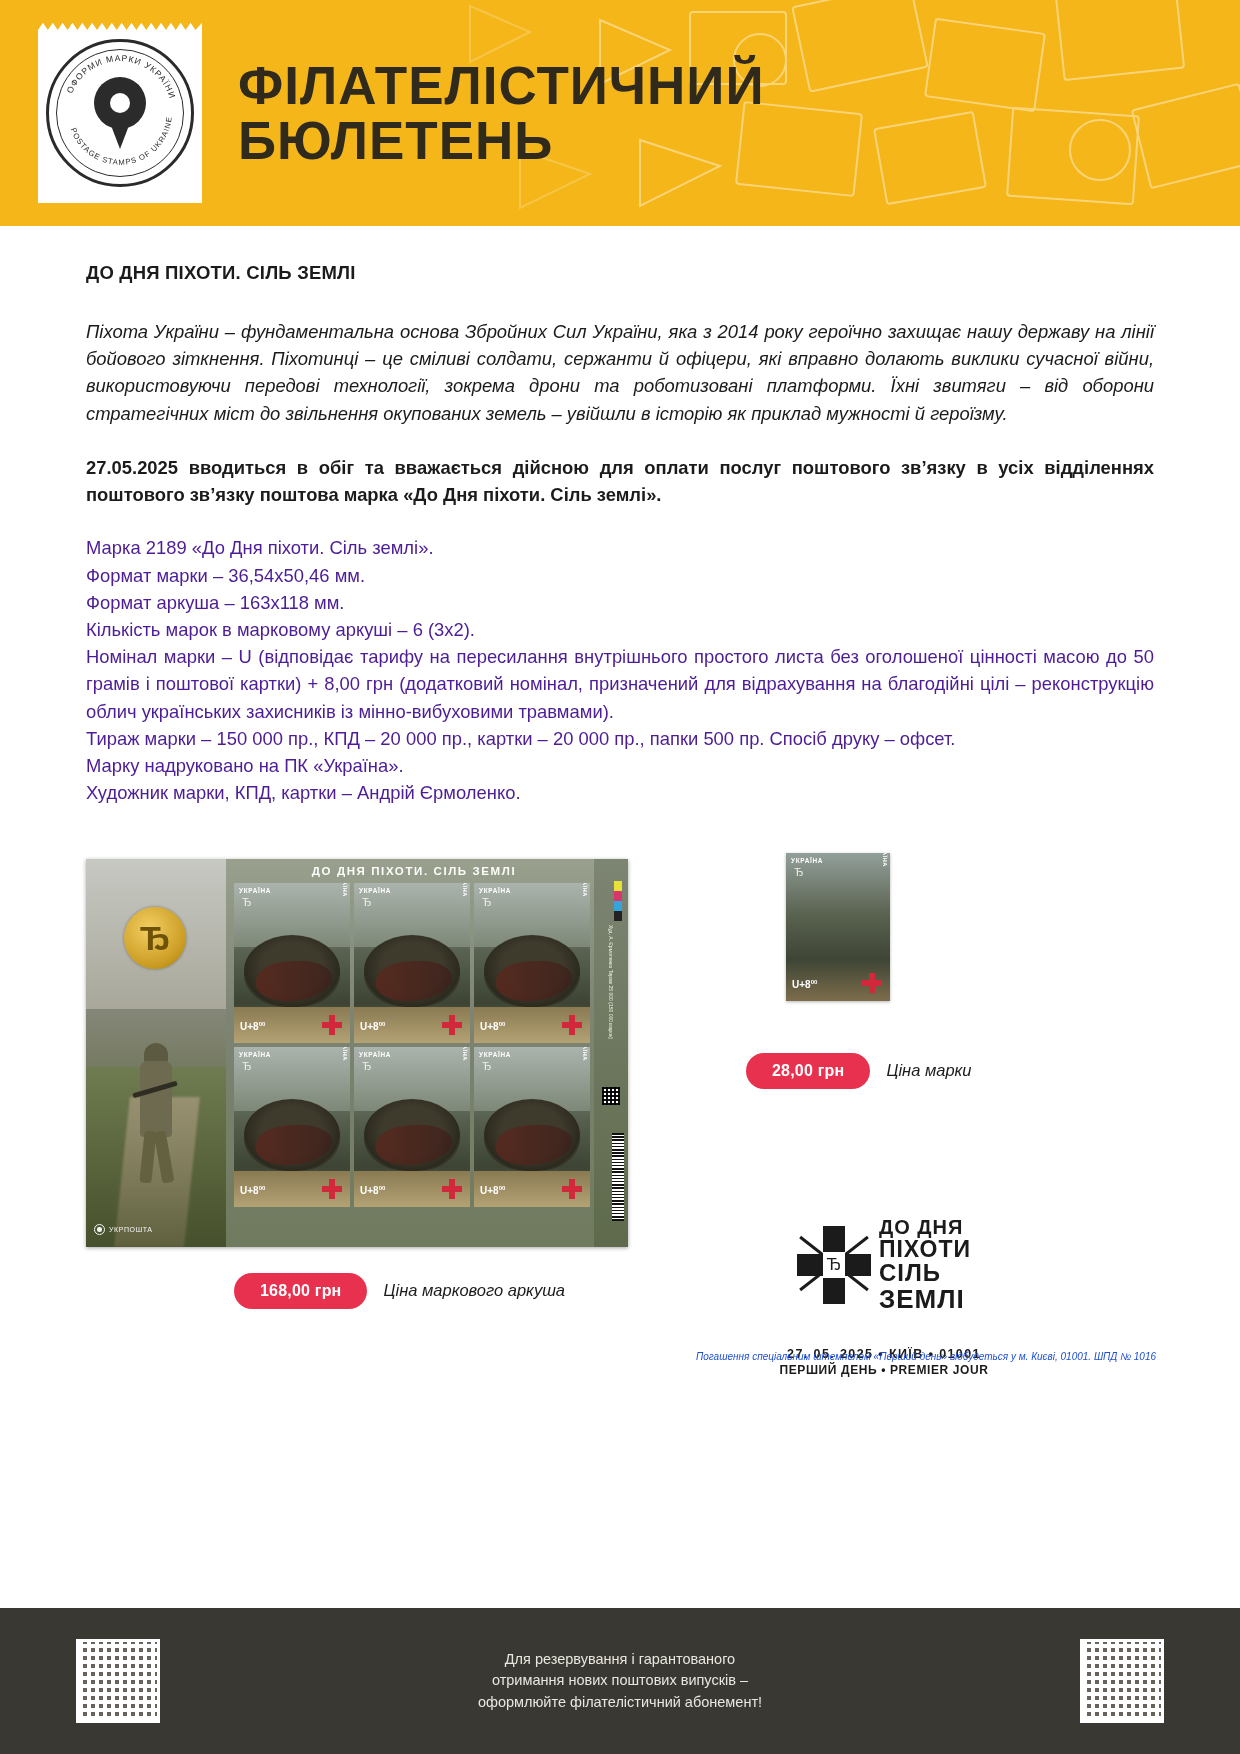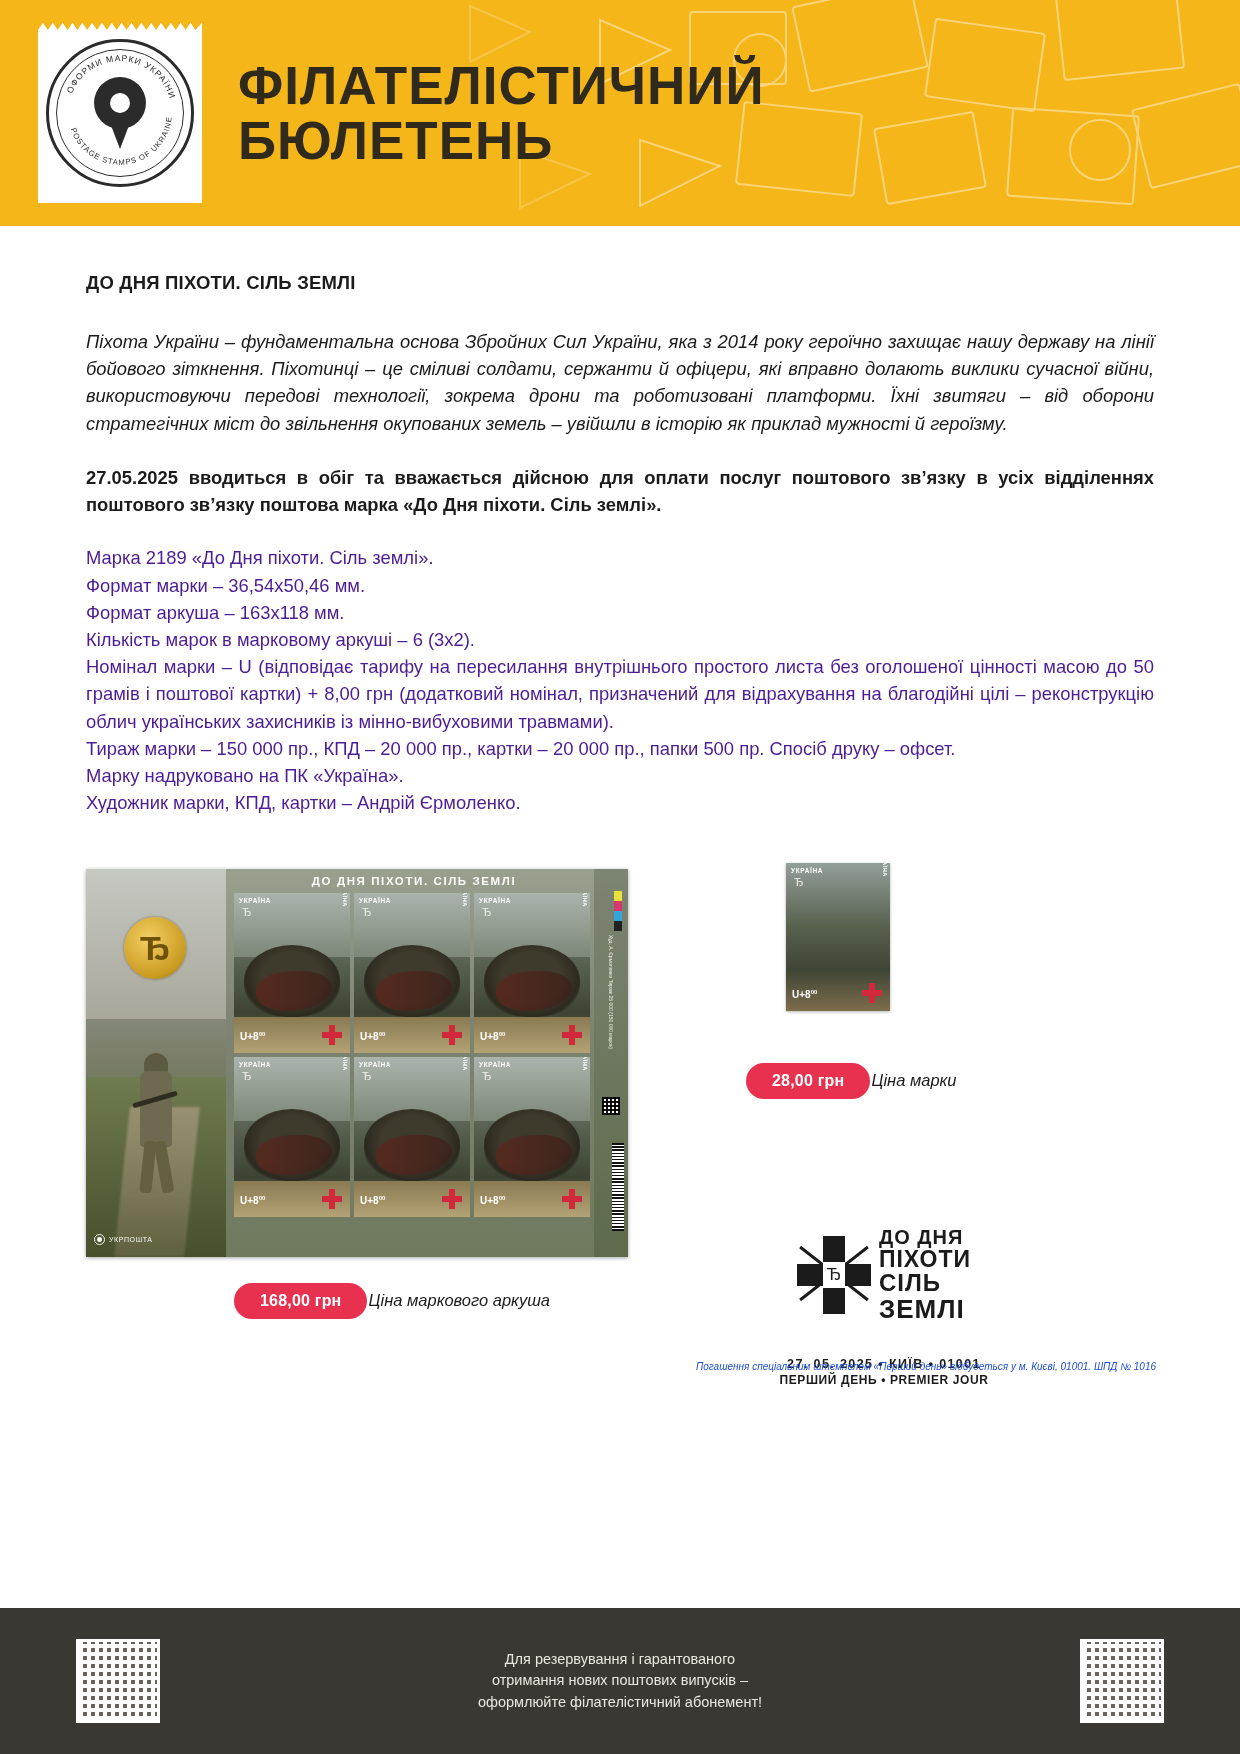--- a/index.html
+++ b/index.html
@@ -105,21 +105,21 @@
   .header-title1, .header-title2 {
     font-weight: 800;
     color: #2f2a1c;
     letter-spacing: 1px;
   }
   .header-title1 { font-size: 53px; }
   .header-title2 { font-size: 53px; margin-top: 6px; }
 
   
   .content {
-    padding: 46px 86px 0 86px;
+    padding: 36px 86px 0 86px;
   }
   .doc-title {
     font-size: 18.5px;
     font-weight: 700;
     color: #1b1b1b;
     letter-spacing: .2px;
   }
   .intro {
     margin-top: 34px;
     font-style: italic;
@@ -366,21 +366,21 @@
     width: 104px; height: 148px;
     background: linear-gradient(180deg,#93a09a 0%, #59614f 42%, #3e4535 72%, #7d6d4b 100%);
     box-shadow: 0 1px 3px rgba(0,0,0,.3);
     overflow: hidden;
   }
   .single-stamp .ms-bird { left: 6px; top: 48px; width: 92px; height: 70px; }
 
   
   .price-row {
     position: absolute;
-    display: flex; align-items: center; gap: 1px;
+    display: flex; align-items: center; gap: 16px;
   }
   .price-badge {
     background: #e8314e;
     color: #ffffff;
     border-radius: 22px;
     padding: 9px 26px;
     font-size: 16px;
     font-weight: 700;
     letter-spacing: .2px;
   }

